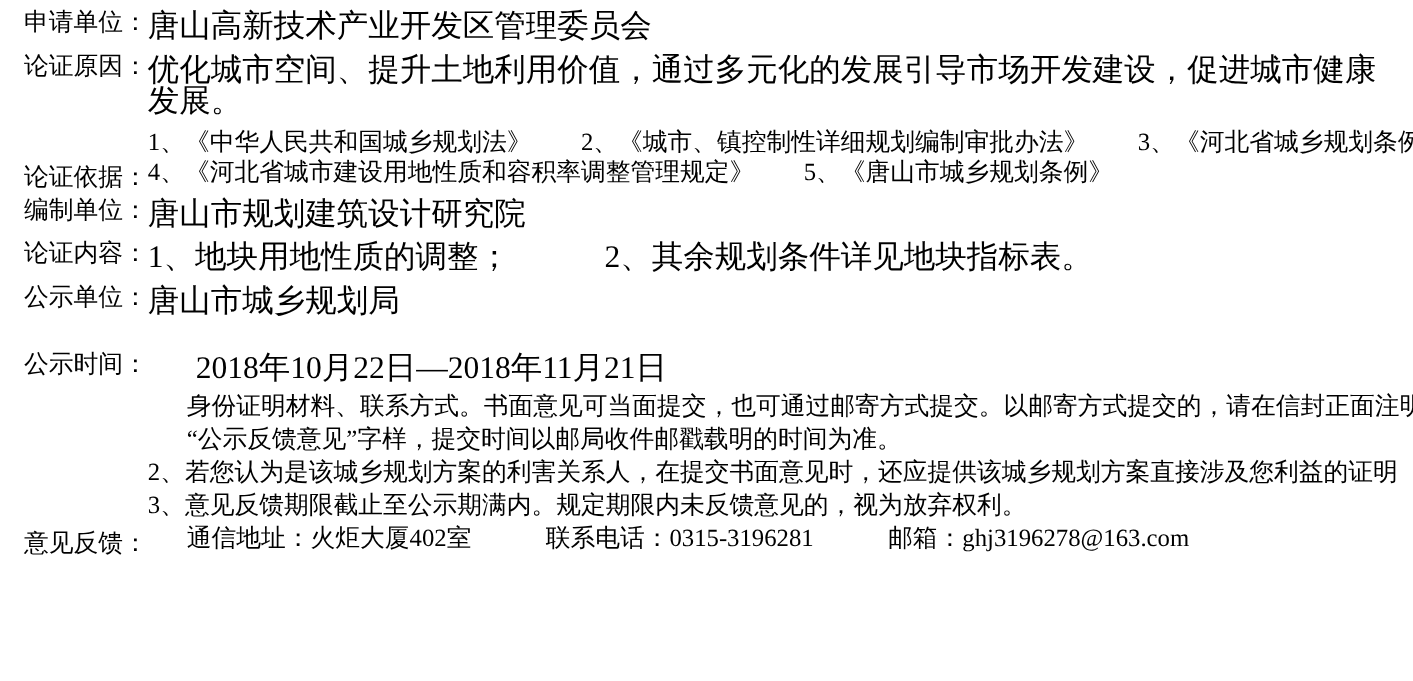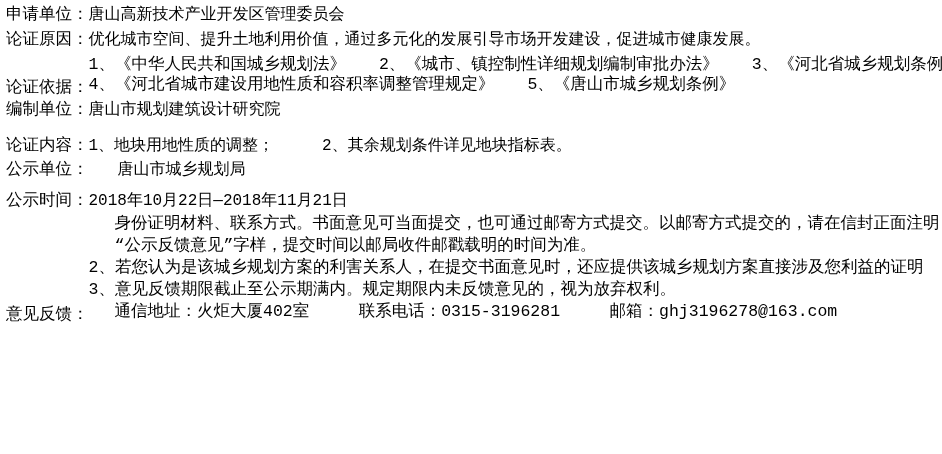--- a/index.html
+++ b/index.html
@@ -11,64 +11,63 @@
     width: 942px;
     height: 454px;
     font-family: "Liberation Serif", "DejaVu Serif", serif;
     color: #000000;
     overflow: hidden;
   }
   .doc {
     width: 942px;
     height: 454px;
     box-sizing: border-box;
-    padding: 6px 8px 0 6px;
+    padding: 6px 8px 0 16px;
     font-size: 16.5px;
     line-height: 1.0;
-    font-family: Liberation Mono, monospace;
   }
   .row {
     display: flex;
     align-items: flex-start;
     margin-bottom: 2px;
   }
   .label {
     flex: 0 0 auto;
     white-space: nowrap;
     font-size: 16.5px;
     letter-spacing: 0px;
     padding-top: 1px;
   }
   .value {
     flex: 1 1 auto;
-    font-size: 16px;
+    font-size: 21px;
     padding-top: 1px;
   }
   .line {
     margin-bottom: 3px;
     white-space: pre;
   }
   .block-row {
     display: flex;
     align-items: flex-end;
   }
   .block-body {
     flex: 1 1 auto;
   }
   .sub-indent {
     padding-left: 26px;
   }
   .r1 { margin-bottom: 7px; }
   .r2 { margin-bottom: 9px; }
   .r3 { margin-bottom: 5px; }
-  .r4 { margin-bottom: 18px; }
+  .r4 { margin-bottom: 7px; }
   .r5 { margin-bottom: 7px; }
-  .r6 { margin-bottom: 13px; gap: 29px; }
+  .r6 { margin-bottom: 23px; }
   .r7 { margin-bottom: 7px; }
-  .r8 { margin-bottom: 7px; }
+  .r8 { margin-bottom: 7px; gap: 32px; }
   .fb-line { margin-bottom: 5px; }
   .fb-gap { margin-bottom: 6px; }
 </style>
 </head>
 <body>
 
 <div class="doc">
 
   <div class="row r1">
     <div class="label">申请单位：</div>

